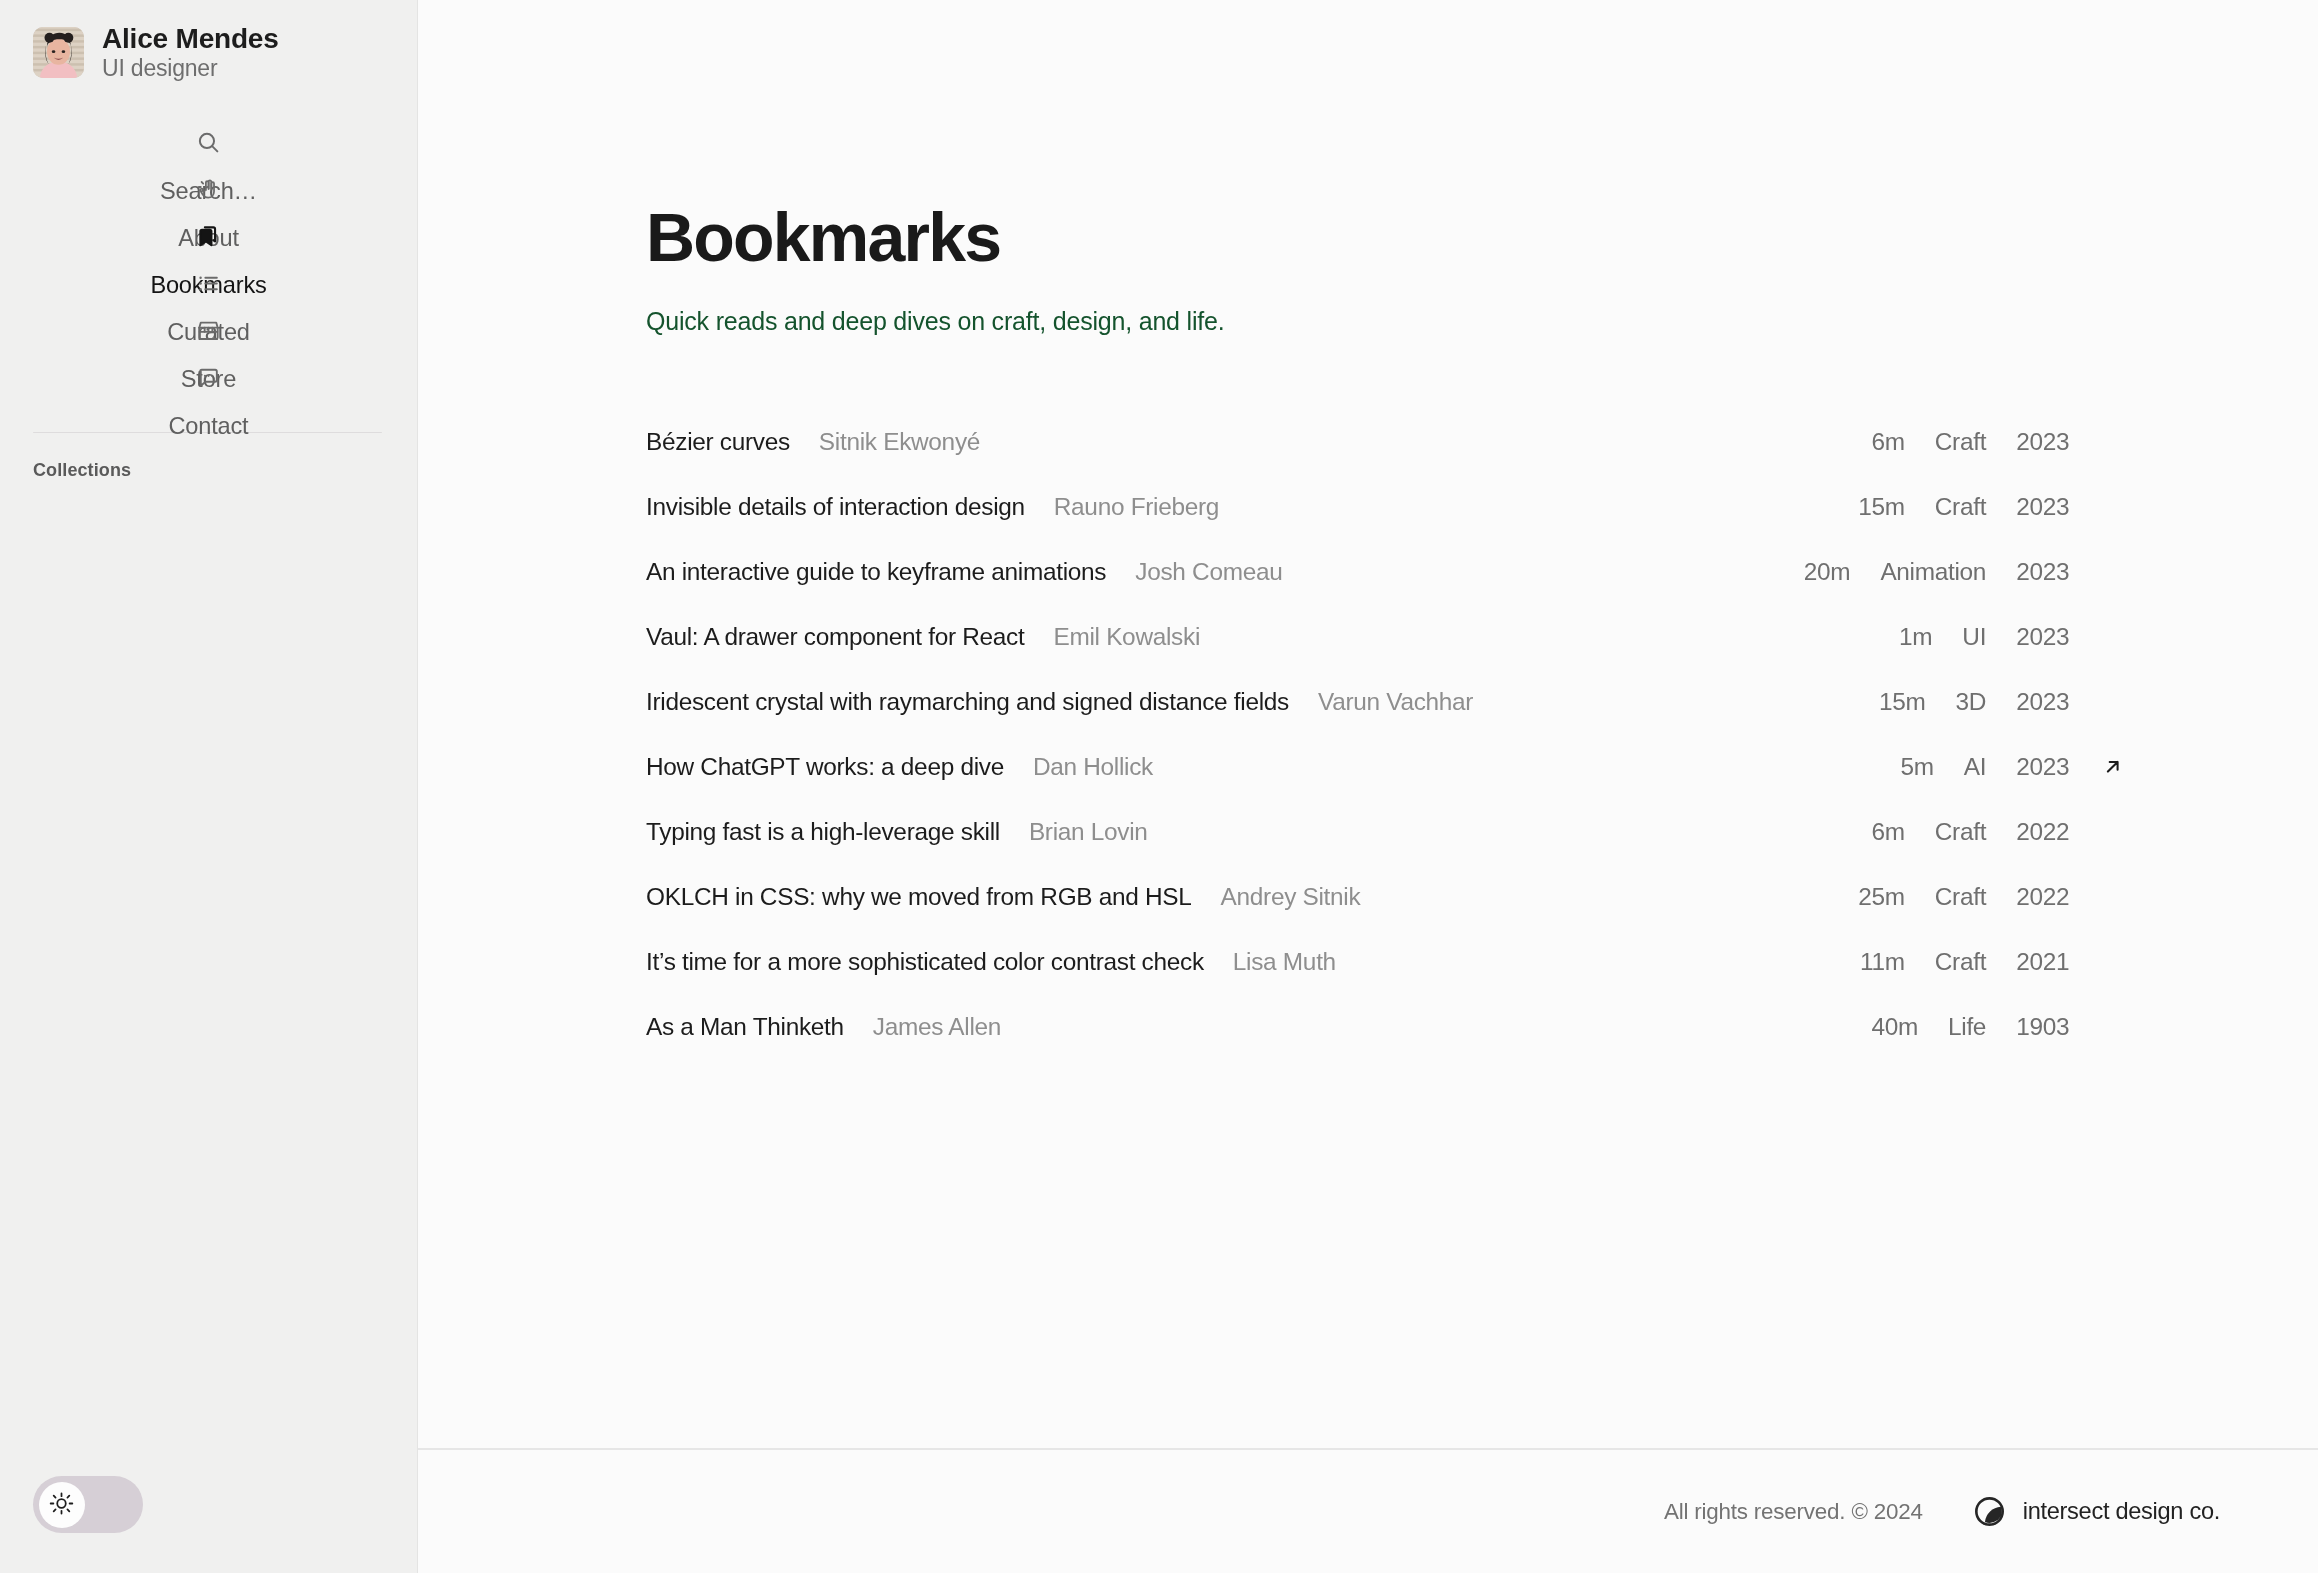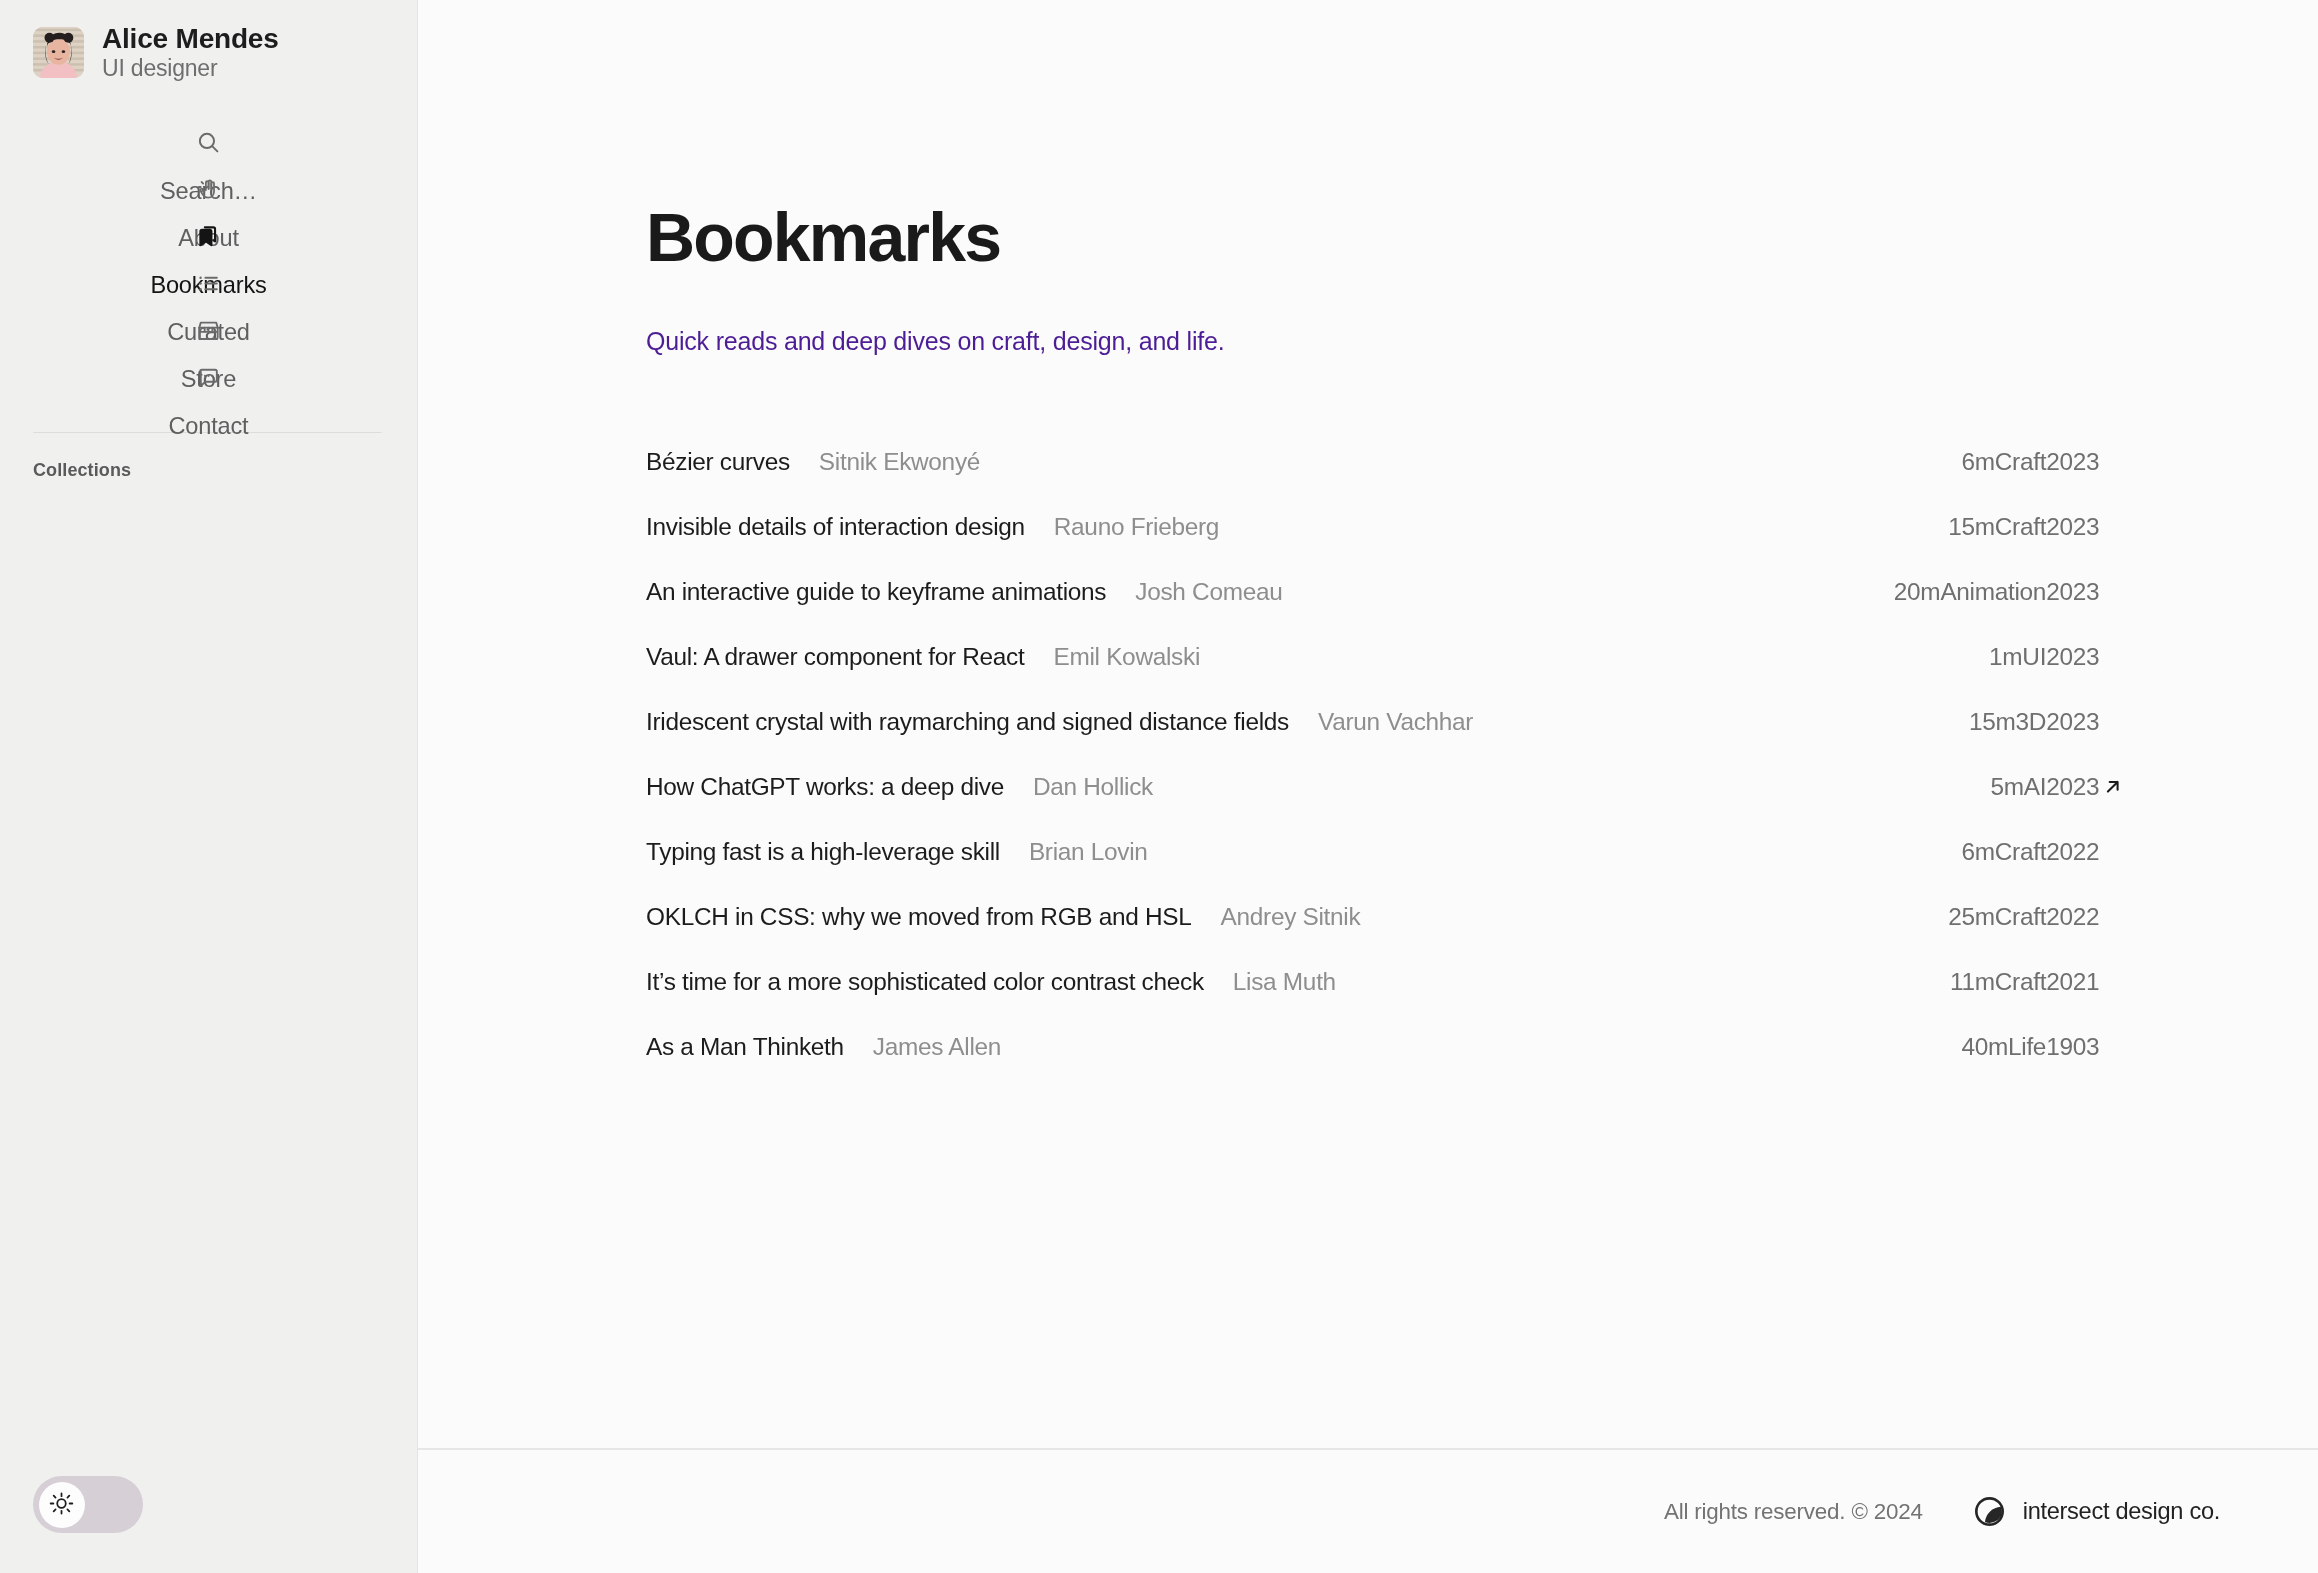--- a/index.html
+++ b/index.html
@@ -166,23 +166,23 @@
   .page-title {
     font-size: 68px;
     font-weight: bold;
     letter-spacing: -1.8px;
     color: #1a1a1a;
     padding-top: 203px;
     line-height: 1;
   }
   .page-subtitle {
     font-size: 25px;
-    color: #4c1d95;
+    color: #14532d;
     letter-spacing: -0.2px;
-    margin-top: 56px;
+    margin-top: 36px;
   }
 
   .bookmark-list {
     margin-top: 92px;
     width: 1479px;
     display: flex;
     flex-direction: column;
   }
   .bookmark-row {
     display: flex;
@@ -203,21 +203,21 @@
   }
   .row-author {
     font-size: 24.4px;
     color: #8e8e8e;
     letter-spacing: -0.3px;
   }
   .row-spacer { flex: 1 1 auto; }
   .row-meta {
     display: flex;
     align-items: baseline;
-    gap: 0;
+    gap: 30px;
     white-space: nowrap;
     font-size: 24.4px;
     color: #6f6f6f;
     letter-spacing: -0.3px;
   }
   .meta-link-icon {
     display: inline-flex;
     align-items: center;
     justify-content: center;
     width: 25px;

